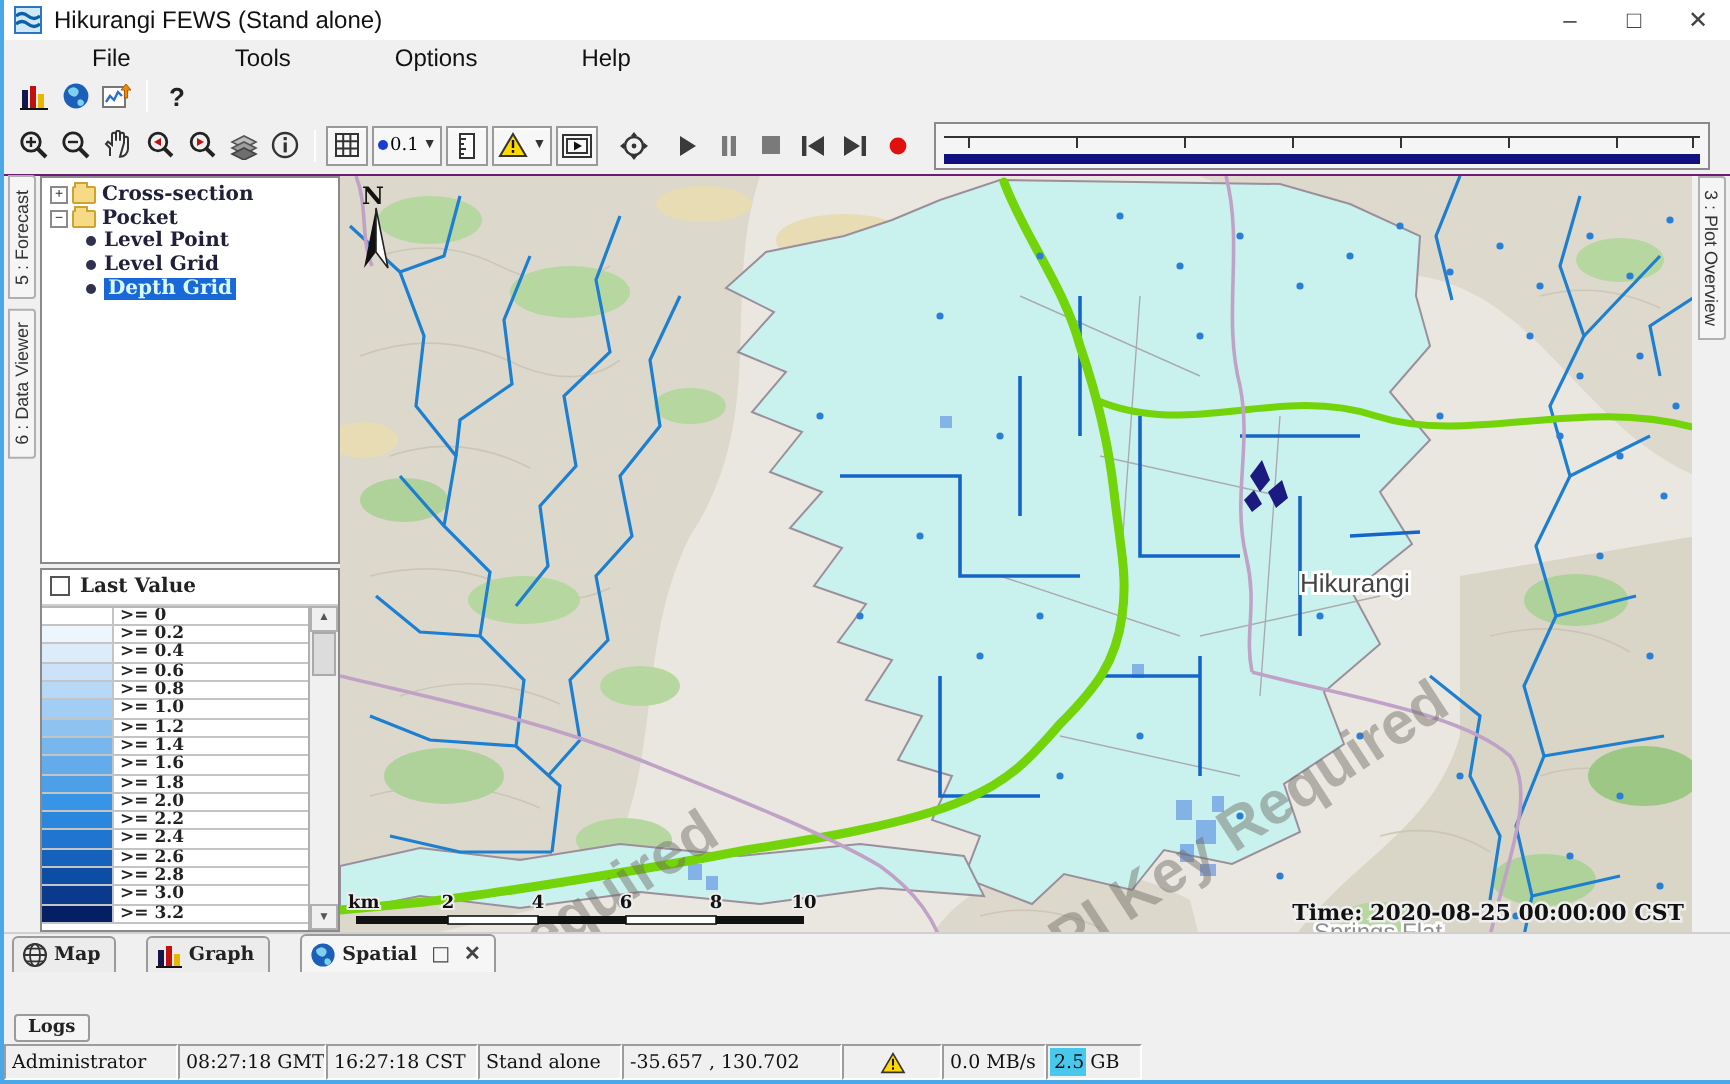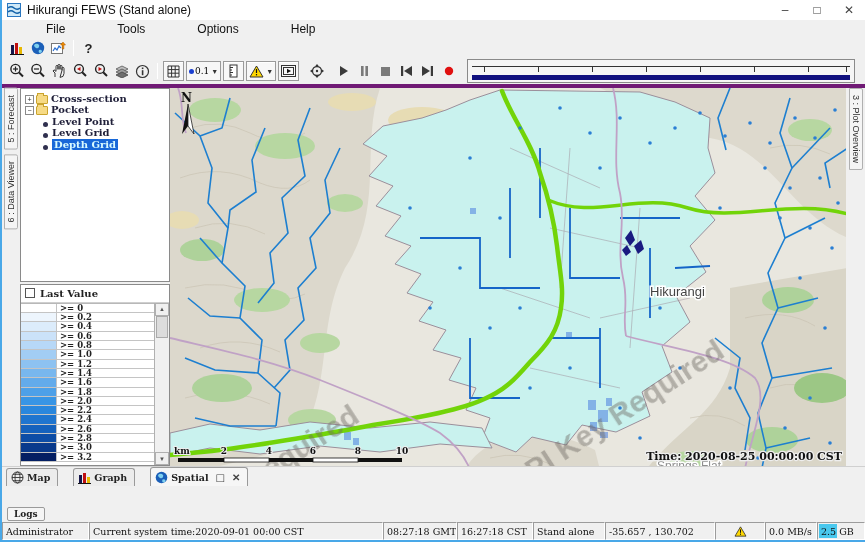--- a/index.html
+++ b/index.html
@@ -14,21 +14,21 @@
   .app-icon svg { display:block; }
   .win-btns { margin-left:auto; display:flex; height:100%; }
   .win-btn { width:32px; display:flex; align-items:center; justify-content:center; color:#444; font-size:12px; cursor:default; }
 
   
   .menubar { height:18px; display:flex; align-items:center; background:#f0f0f0; font-size:12px; color:#111; }
   .menu-item { padding:1px 8px;margin-left:36px; }
 
   
   .toolbar1 { height:20px; display:flex; align-items:center; background:#f0f0f0; padding-left:4px; }
-  .toolbar2 { height:30px; display:flex; align-items:center; background:#f0f0f0; padding:0 4px 0 4px; border-bottom:4px solid #701a75;}
+  .toolbar2 { height:30px; display:flex; align-items:center; background:#f0f0f0; padding:0 4px 0 4px; border-bottom:1px solid #701a75;}
   .tbtn { width:21px; height:20px; display:flex; align-items:center; justify-content:center; }
   .tbtn.raised { border:1px solid #9a9a9a; background:#f7f7f7; box-shadow:inset 0 1px 0 #fff; margin:0 1px; }
   .sep { width:1px; height:16px; background:#b5b5b5; border-right:1px solid #fff; margin:0 4px; }
   .help-q { font-weight:bold; font-size:13px; color:#222; padding:0 6px; }
   .combo { display:flex; align-items:center; border:1px solid #9a9a9a; background:#f7f7f7; height:20px; padding:0 2px; margin:0 1px; }
   .combo .dot { width:5px; height:5px; border-radius:50%; background:#1a3fd0; margin-right:1px; }
   .combo .val { font-size:9px; font-family:"DejaVu Serif", serif; }
   .caret { font-size:7px; color:#333; margin-left:2px; }
   .timeline { flex:1; height:24px; border:1px solid #8a8a8a; background:#f5f5f5; position:relative; margin:0 6px 0 8px; }
   .timeline .rule { position:absolute; left:4px; right:4px; top:6px; height:1px; background:#333; }
@@ -40,21 +40,21 @@
   .main { flex:1; display:flex; min-height:0; }
   .vstrip { width:18px; background:#f0f0f0; display:flex; flex-direction:column; align-items:center; padding-top:0; }
   .vstrip.right { width:19px; }
   .vtab { writing-mode:vertical-rl; text-orientation:sideways; transform:rotate(180deg);
           font-size:9px; color:#333; background:#f5f5f5; border:1px solid #b0b0b0; border-radius:2px 0 0 2px;
           padding:6px 1px; margin-bottom:4px; white-space:nowrap; }
   .vtab.rt { transform:none; border-radius:0 2px 2px 0; }
 
   .leftpanel { width:150px; display:flex; flex-direction:column; background:#f0f0f0; }
   .treebox { height:200px; background:#fff; border:1px solid #8a8a8a; margin-bottom:2px; padding:3px 0 0 2px; overflow:hidden; }
-  .trow { height:11.6px; display:flex; align-items:flex-end; font-family:"DejaVu Serif", serif; font-weight:bold;
+  .trow { height:11.6px; display:flex; align-items:center; font-family:"DejaVu Serif", serif; font-weight:bold;
           font-size:10px; color:#20203a; white-space:nowrap; }
   .expander { width:9px; height:9px; border:1px solid #8a8a8a; background:#fff; font:7px/7px "Liberation Sans",sans-serif;
               text-align:center; color:#333; margin:0 2px; }
   .folder { width:12px; height:9px; background:#f6da85; border:1px solid #caa42e; border-radius:1px; margin-right:3px; position:relative; }
   .folder::before { content:""; position:absolute; left:0; top:-3px; width:5px; height:2px; background:#f6da85; border:1px solid #caa42e; border-bottom:none; }
   .bullet { width:5px; height:5px; border-radius:50%; background:#30304f; margin:0 4px 0 2px; }
   .tindent { width:18px; }
   .tlabel.sel { background:#1868d8; color:#d9fbff; padding:0 2px; }
 
   .legendbox { height:188px; background:#fff; border:1px solid #8a8a8a; display:flex; flex-direction:column; overflow:hidden; }
@@ -662,21 +662,20 @@
       <span class="mini" style="font-weight:bold;">✕</span>
     </div>
   </div>
 
   <div class="logsrow">
     <button class="logs-btn">Logs</button>
   </div>
 
   <div class="statusbar">
     <div class="scell w-user">Administrator</div>
-    <div class="scell w-sys">Current system time:2020-09-01 00:00 CST</div>
     <div class="scell w-gmt">08:27:18 GMT</div>
     <div class="scell w-loc">16:27:18 CST</div>
     <div class="scell w-mode">Stand alone</div>
     <div class="scell w-coord">-35.657 , 130.702</div>
     <div class="scell w-warn">
       <svg width="13" height="11" viewBox="0 0 15 13">
           <path d="M7.5,1 L14,12 H1z" fill="#ffd800" stroke="#333" stroke-width="1"></path>
           <rect x="6.9" y="4" width="1.2" height="4" fill="#111"></rect>
           <rect x="6.9" y="9" width="1.2" height="1.4" fill="#111"></rect>
         </svg>

